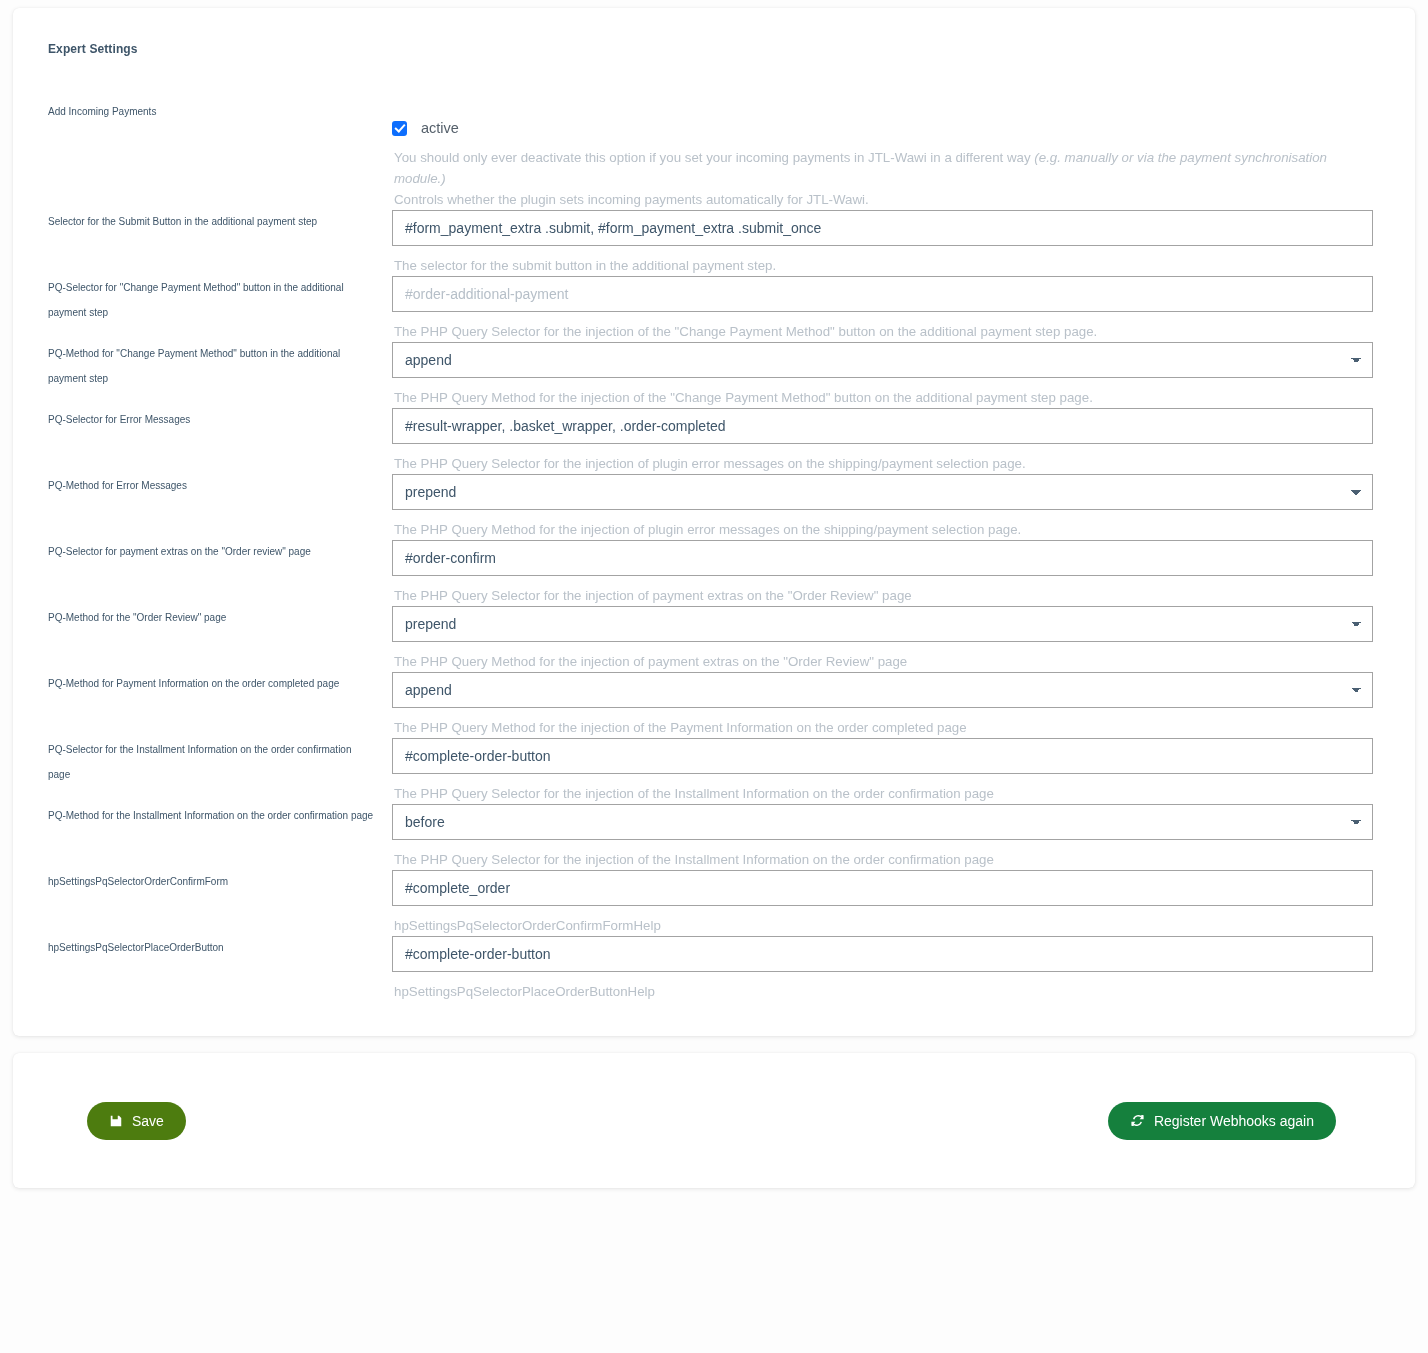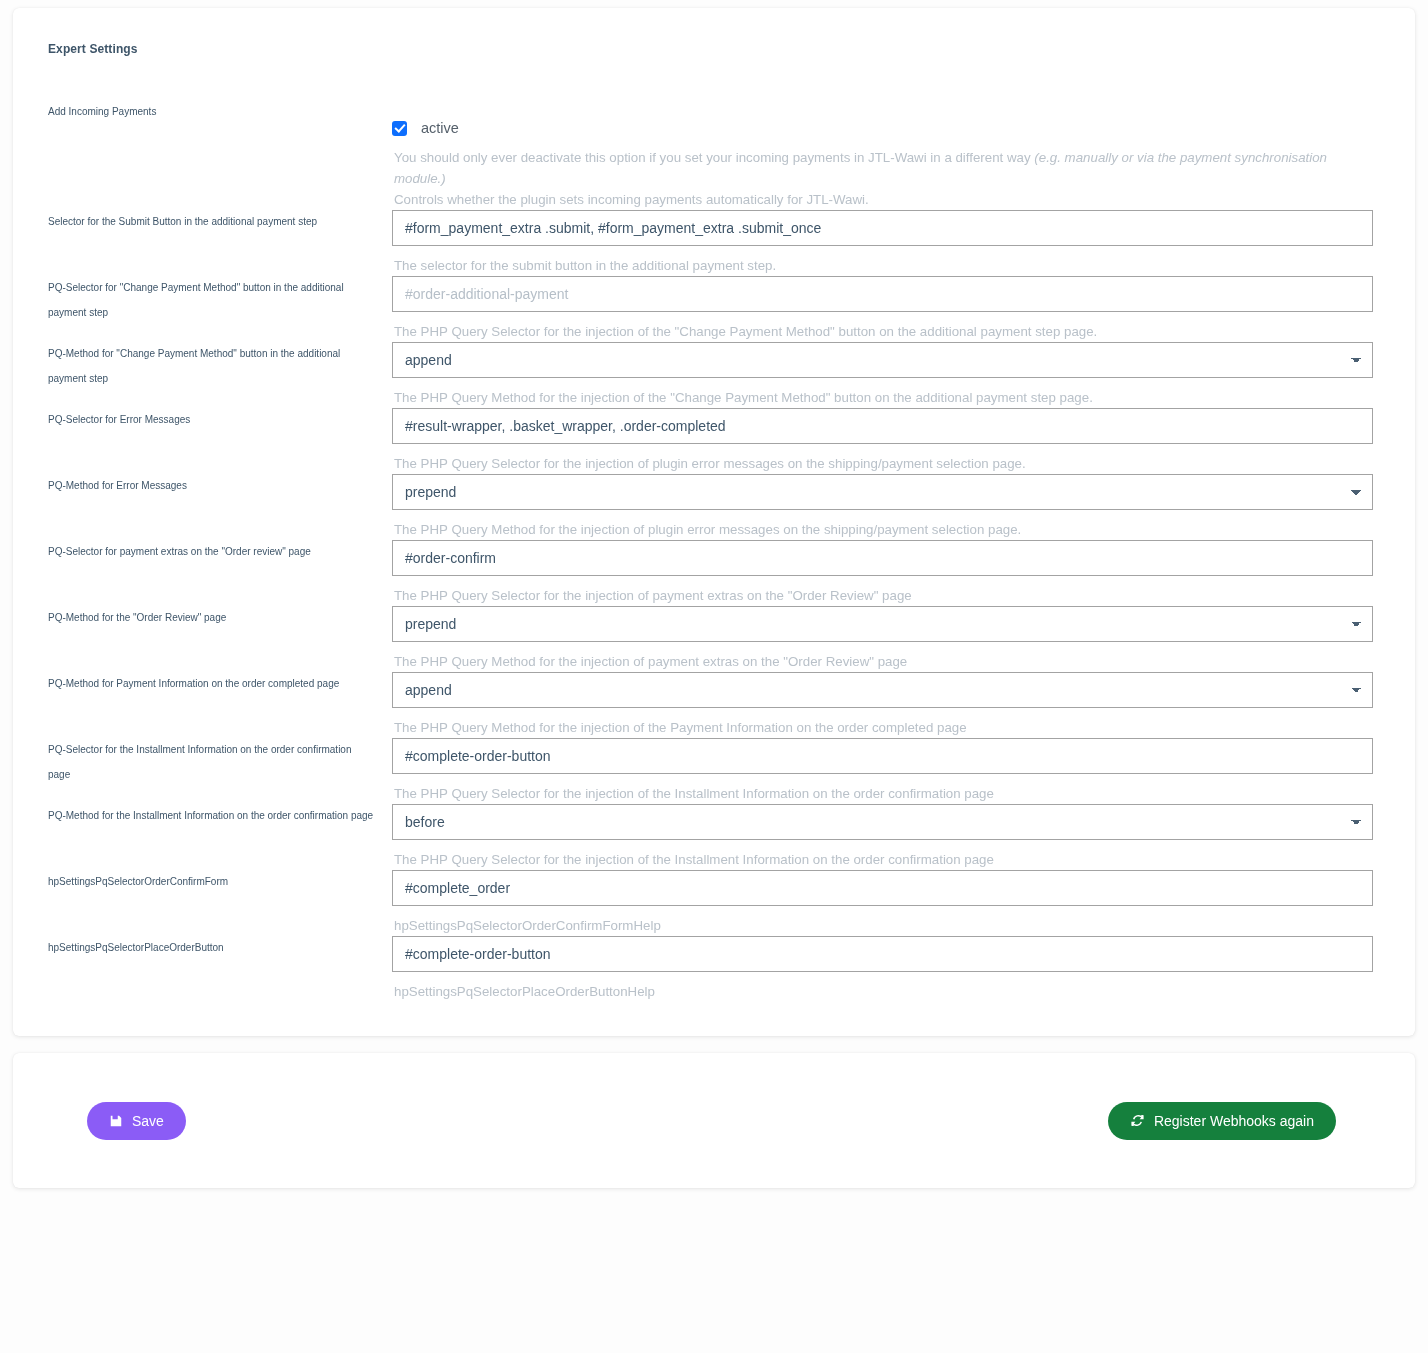--- a/index.html
+++ b/index.html
@@ -134,21 +134,21 @@
     height: 38px;
     display: inline-flex;
     align-items: center;
     gap: 9px;
     padding: 0 22px;
     font-size: 14px;
     color: #ffffff;
     font-family: "Liberation Sans", sans-serif;
     cursor: pointer;
   }
-  .btn-save { background: #8b5cf6; margin-left: 50px; }
+  .btn-save { background: #4d7c0f; margin-left: 50px; }
   .btn-webhooks { background: #15803d; margin-right: 55px; }
   .btn svg { display: block; }
 </style>
 </head>
 <body>
 
 <div class="card card-settings">
 
   <div class="page-title">Expert Settings</div>
 

